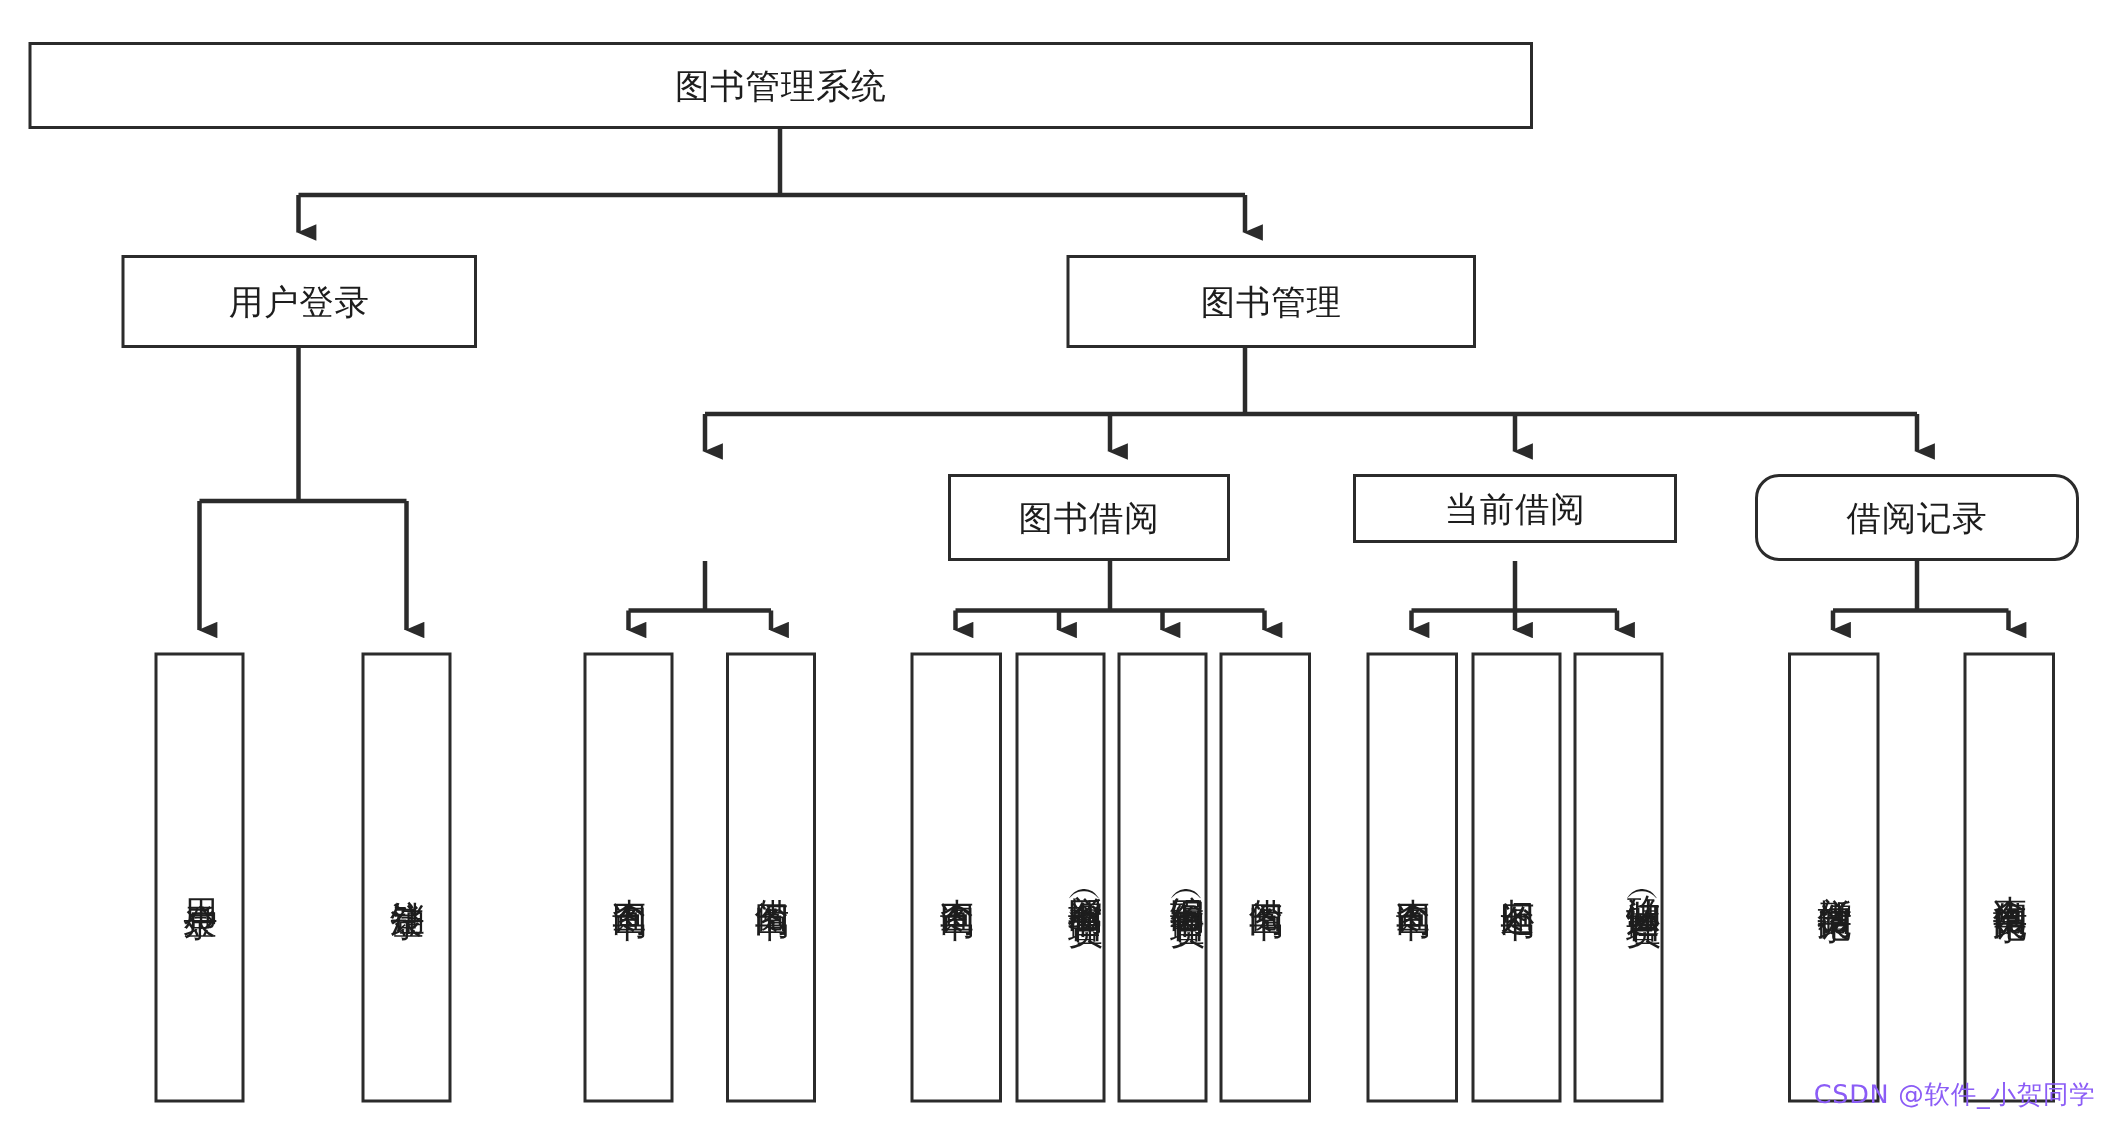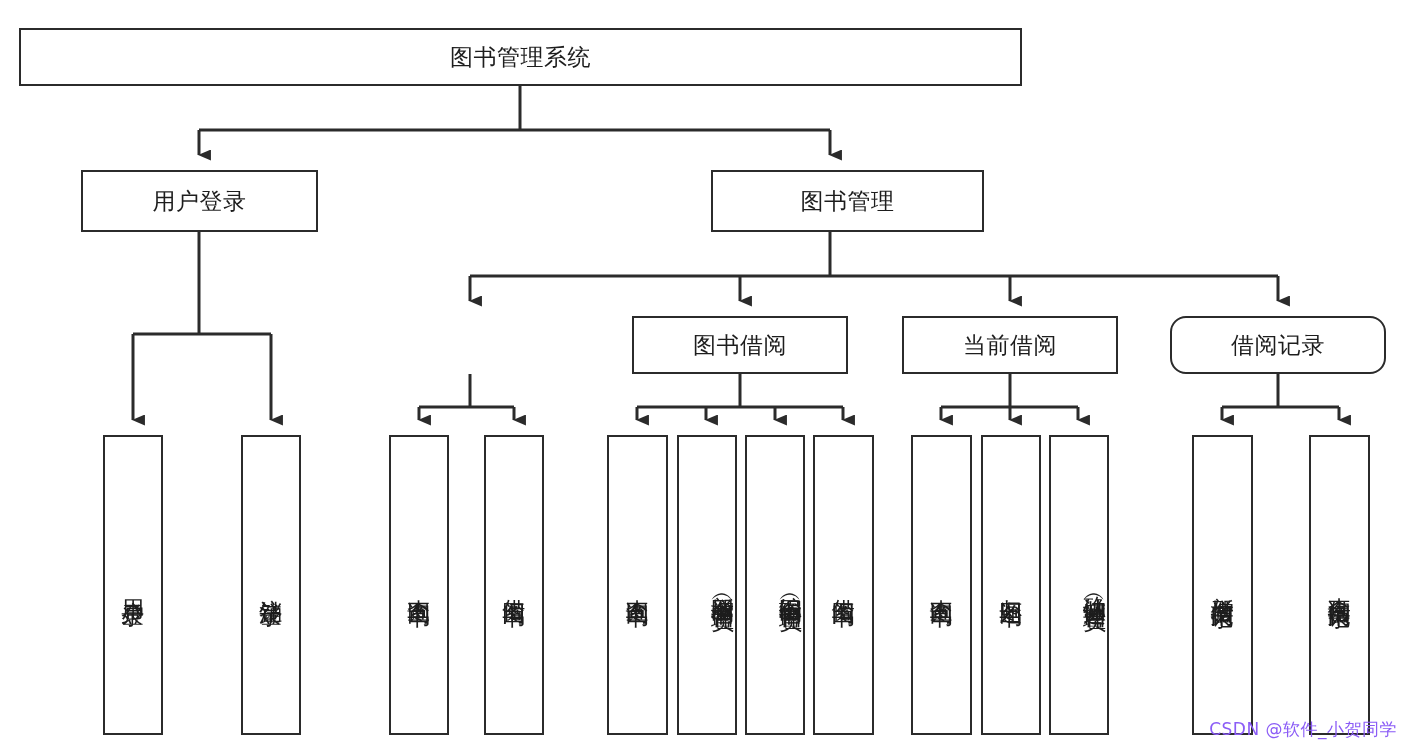--- a/index.html
+++ b/index.html
@@ -127,24 +127,24 @@
     <span class="label">图书管理系统</span>
   </div>
 
   <div class="node horiz" style="left:81px; top:170px; width:237px; height:62px;">
     <span class="label">用户登录</span>
   </div>
   <div class="node horiz" style="left:711px; top:170px; width:273px; height:62px;">
     <span class="label">图书管理</span>
   </div>
 
-  <div class="node horiz" style="left:632px; top:316px; width:216px; height:58px;">
+  <div class="node horiz" style="left:632px; top:316px; width:188px; height:58px;">
     <span class="label">图书借阅</span>
   </div>
-  <div class="node horiz" style="left:902px; top:316px; width:216px; height:58px;">
+  <div class="node horiz" style="left:902px; top:316px; width:216px; height:46px;">
     <span class="label">当前借阅</span>
   </div>
   <div class="node horiz" style="left:1170px; top:316px; width:216px; height:58px;border-radius:16px;">
     <span class="label">借阅记录</span>
   </div>
 
   <div class="node vert centered" style="left:103px; top:435px; width:60px; height:300px;">
     <span class="label">用户登录</span>
   </div>
   <div class="node vert centered" style="left:241px; top:435px; width:60px; height:300px;">

